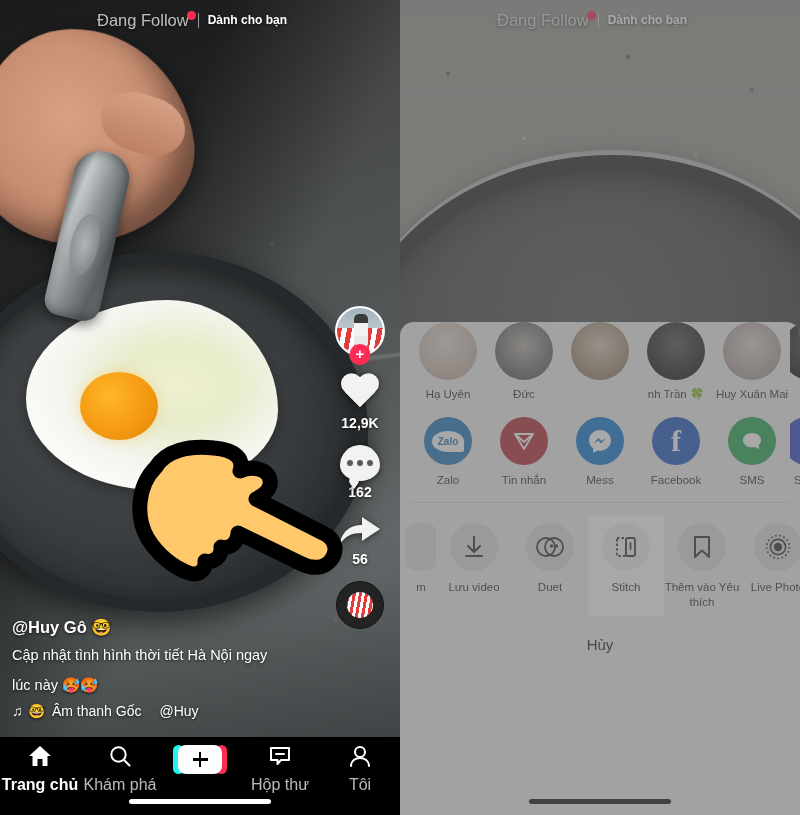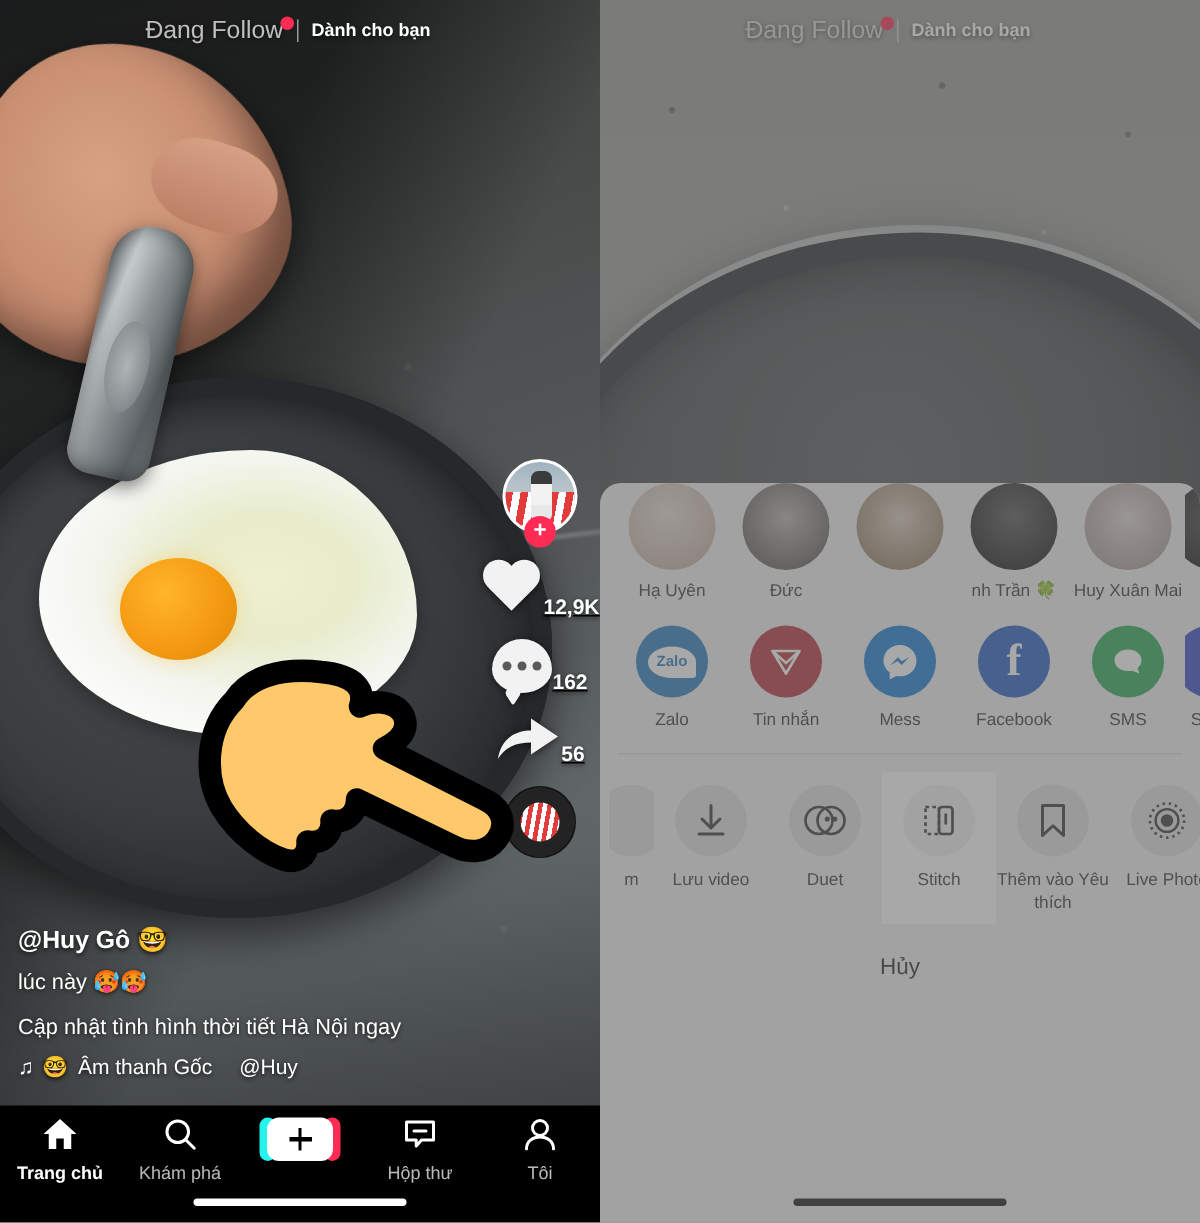--- a/index.html
+++ b/index.html
@@ -96,21 +96,21 @@
     text-shadow:0 1px 3px rgba(0,0,0,.6); }
   .hdr .tab { font-size:16.5px; color:rgba(255,255,255,.72); padding:0 9px; position:relative; }
   .hdr .tab.active { color:#fff; font-weight:bold; font-size:12px; }
   .hdr .dot { position:absolute; right:2px; top:0px; width:9px; height:9px;
     background:#fe2c55; border-radius:50%; }
   .hdr .sep { width:1px; height:15px; background:rgba(255,255,255,.55); }
 
   
   .rail { position:absolute; right:8px; top:306px; width:64px; z-index:26;
     display:flex; flex-direction:column; align-items:center; }
-  .rail .item { display:flex; align-items:flex-end; margin-bottom:14px;text-decoration:underline; }
+  .rail .item { display:flex; flex-direction:column; align-items:center; margin-bottom:14px; }
   .rail .cnt { color:#fff; font-size:14px; font-weight:bold; margin-top:3px;
     text-shadow:0 1px 3px rgba(0,0,0,.65); }
   .avatar-wrap { position:relative; width:50px; height:50px; margin-bottom:18px; }
   .avatar { width:50px; height:50px; border-radius:50%; border:2px solid #fff; overflow:hidden;
     background:linear-gradient(180deg,#9fb3c0 0%, #b9c4c9 40%, #cfd4d4 100%); position:relative; }
   .avatar .stripes { position:absolute; left:0; right:0; bottom:0; height:26px;
     background:repeating-linear-gradient(100deg,#e23b3b 0 5px,#fff 5px 10px); }
   .avatar .person { position:absolute; left:17px; top:6px; width:14px; height:34px;
     background:linear-gradient(180deg,#3b3b3b 0 26%, #f2f2f2 26% 66%, #e8e8e8 66% 100%);
     border-radius:5px; }
@@ -142,21 +142,21 @@
   .caption { position:absolute; left:12px; bottom:96px; width:300px; z-index:26; color:#fff;
     text-shadow:0 1px 3px rgba(0,0,0,.7); }
   .caption .user { font-size:16.5px; font-weight:bold; margin-bottom:7px; }
   .caption .desc { font-size:14.5px; line-height:1.55; margin-bottom:7px; }
   .caption .music { font-size:14px; display:flex; align-items:center; gap:6px; }
 
   
   .nav { position:absolute; left:0; right:0; bottom:0; height:78px; background:#000; z-index:28;
     display:flex; align-items:flex-start; padding-top:8px; }
   .nav .n { flex:1; display:flex; flex-direction:column; align-items:center; gap:5px; }
-  .nav .n span { font-size:12px; color:rgba(255,255,255,.72); }
+  .nav .n span { font-size:16px; color:rgba(255,255,255,.72); }
   .nav .n.active span { color:#fff; font-weight:bold; }
   .plusbtn { width:44px; height:29px; border-radius:8px; background:#fff; position:relative;
     display:flex; align-items:center; justify-content:center; }
   .plusbtn:before,.plusbtn:after{content:""; position:absolute; top:0; width:11px; height:29px; border-radius:8px; z-index:-1;}
   .plusbtn:before{ left:-5px; background:#25f4ee; }
   .plusbtn:after { right:-5px; background:#fe2c55; }
   .plusbtn em { width:15px; height:2.6px; background:#000; position:relative; font-style:normal; }
   .plusbtn em:after{content:""; position:absolute; left:6.2px; top:-6.2px; width:2.6px; height:15px; background:#000;}
   .homebar { position:absolute; left:50%; transform:translateX(-50%); bottom:11px;
     width:142px; height:5px; border-radius:3px; background:#fff; z-index:30; }
@@ -260,22 +260,22 @@
       <div class="item">
         <div class="disc">
           <div class="lbl"></div>
         </div>
       </div>
     </div>
     <div class="notes">♪</div>
 
     <div class="caption">
       <div class="user">@Huy Gô 🤓</div>
+      <div class="desc">Cập nhật tình hình thời tiết Hà Nội ngay</div>
       <div class="desc">lúc này 🥵🥵</div>
-      <div class="desc">Cập nhật tình hình thời tiết Hà Nội ngay</div>
       <div class="music">
         <span>♫</span>
         <span>🤓</span>
         <span>Âm thanh Gốc</span>
         <span style="margin-left:12px">@Huy</span>
       </div>
     </div>
 
     <div class="nav">
       <div class="n active">

